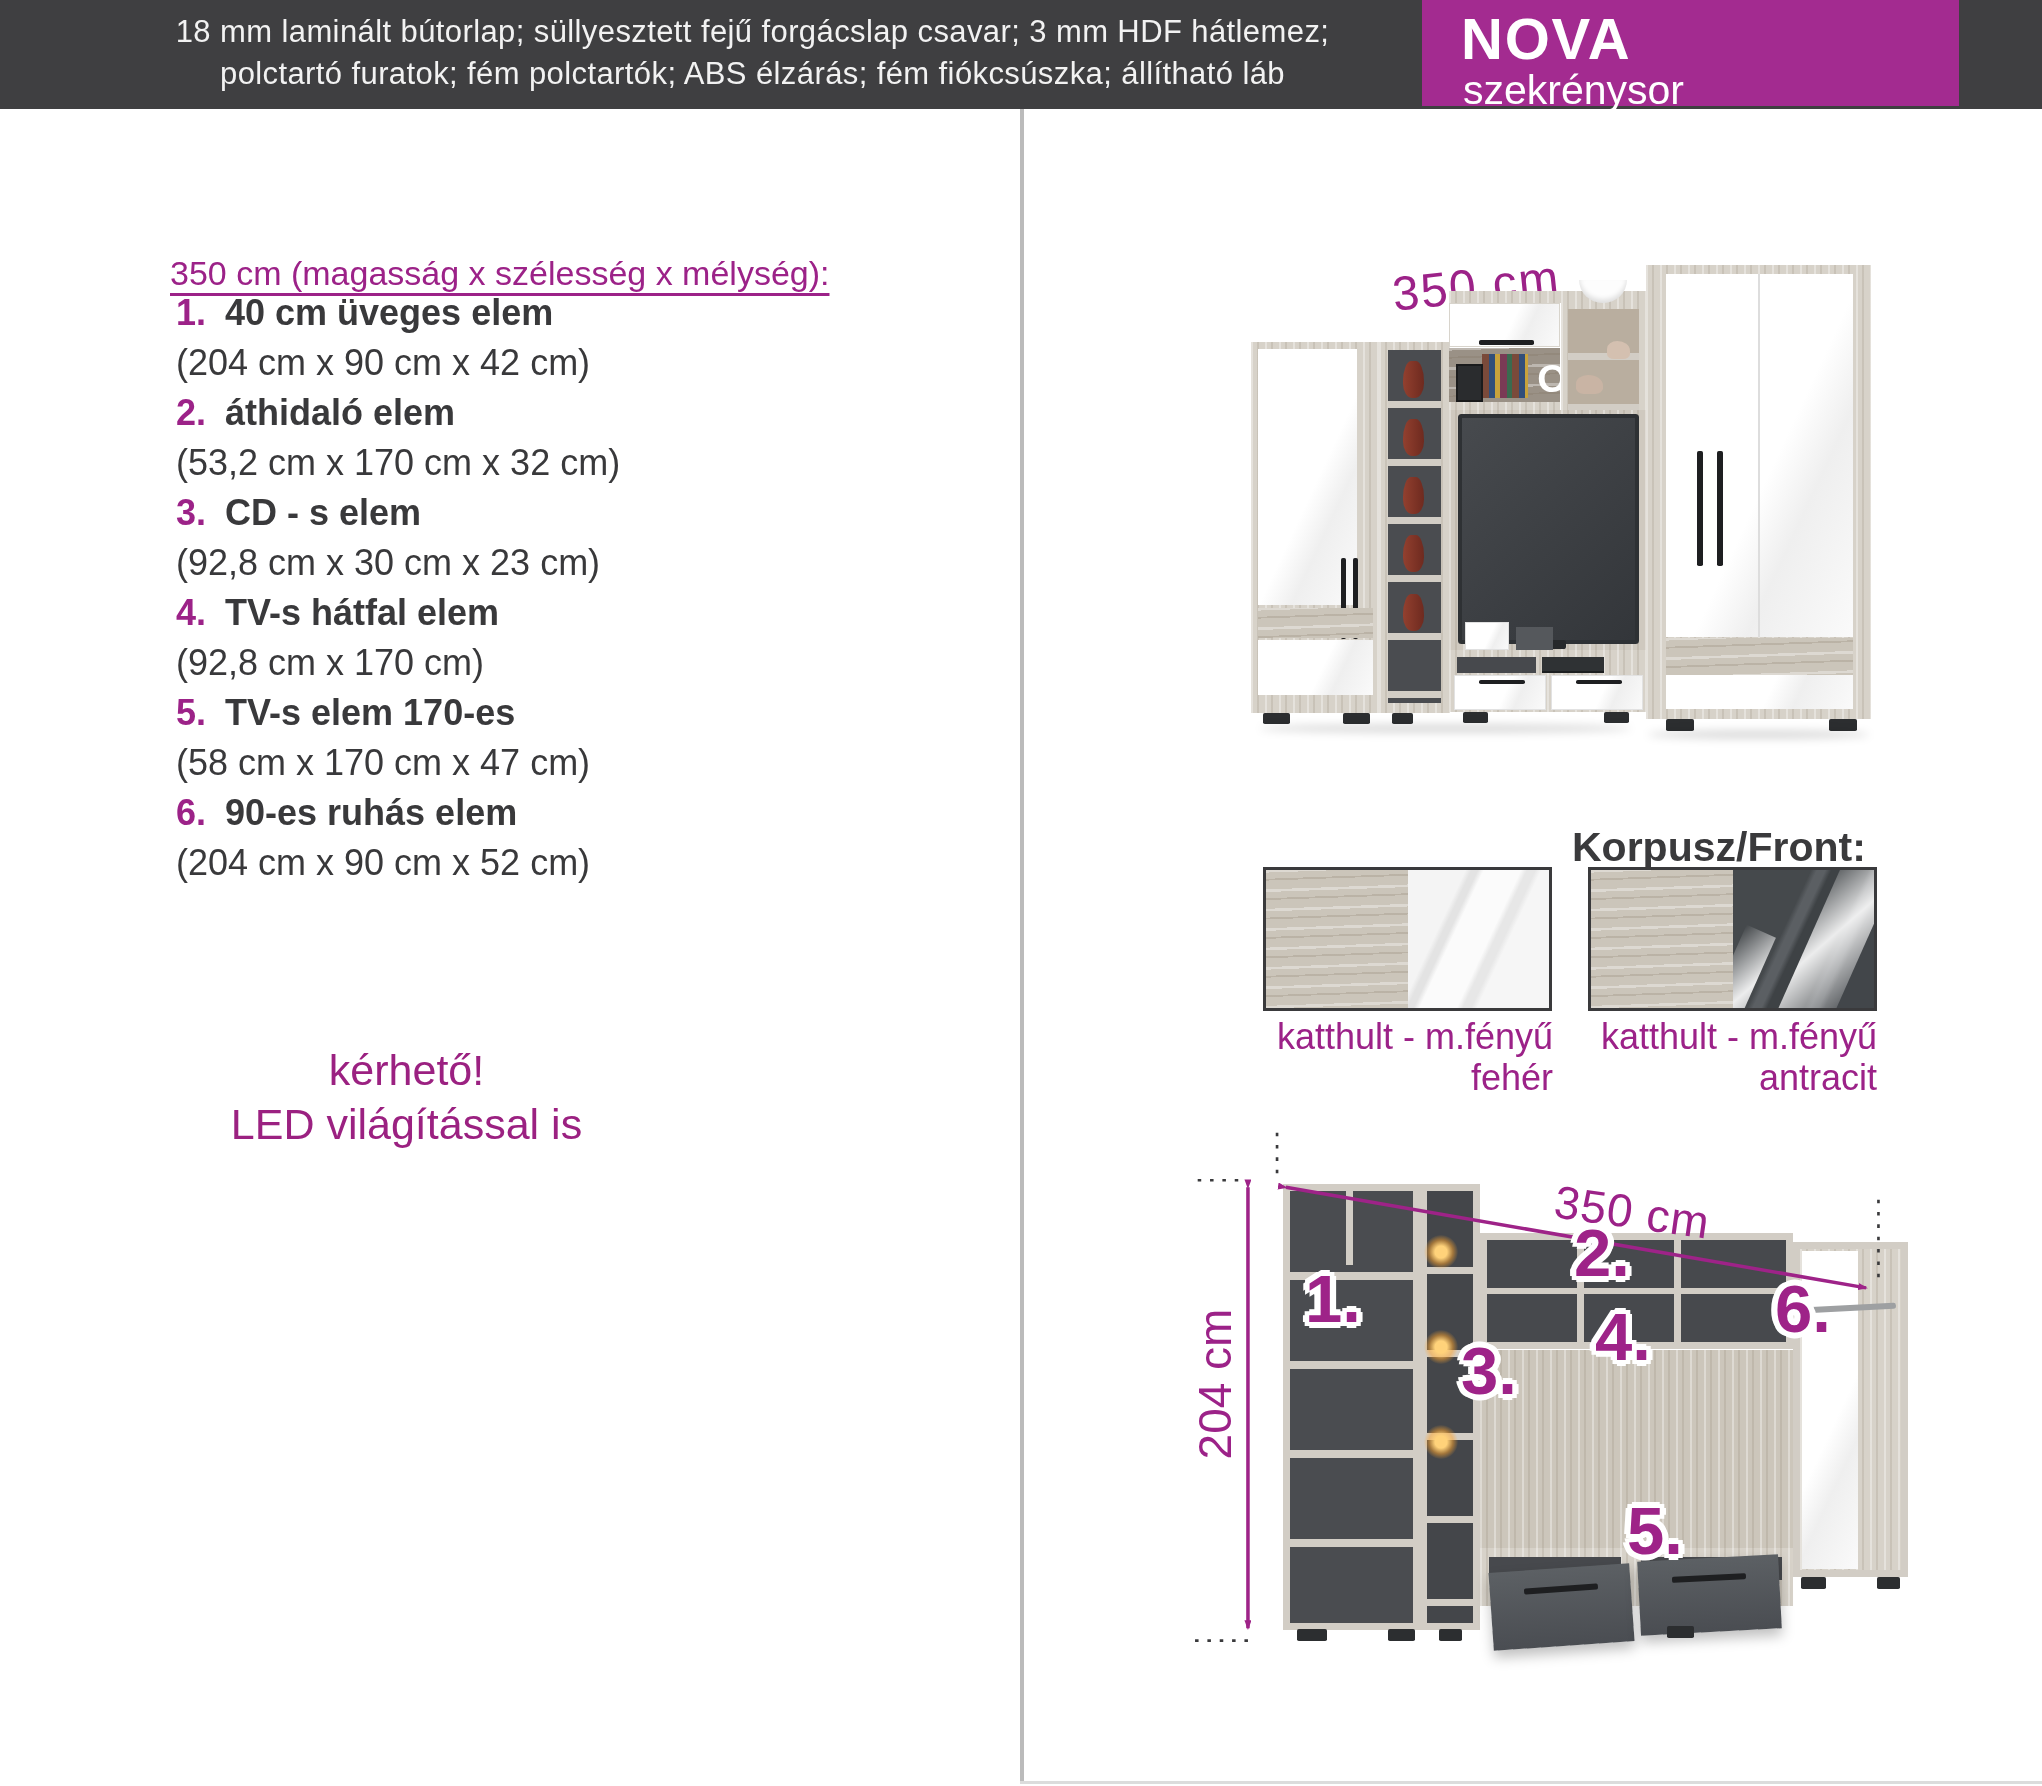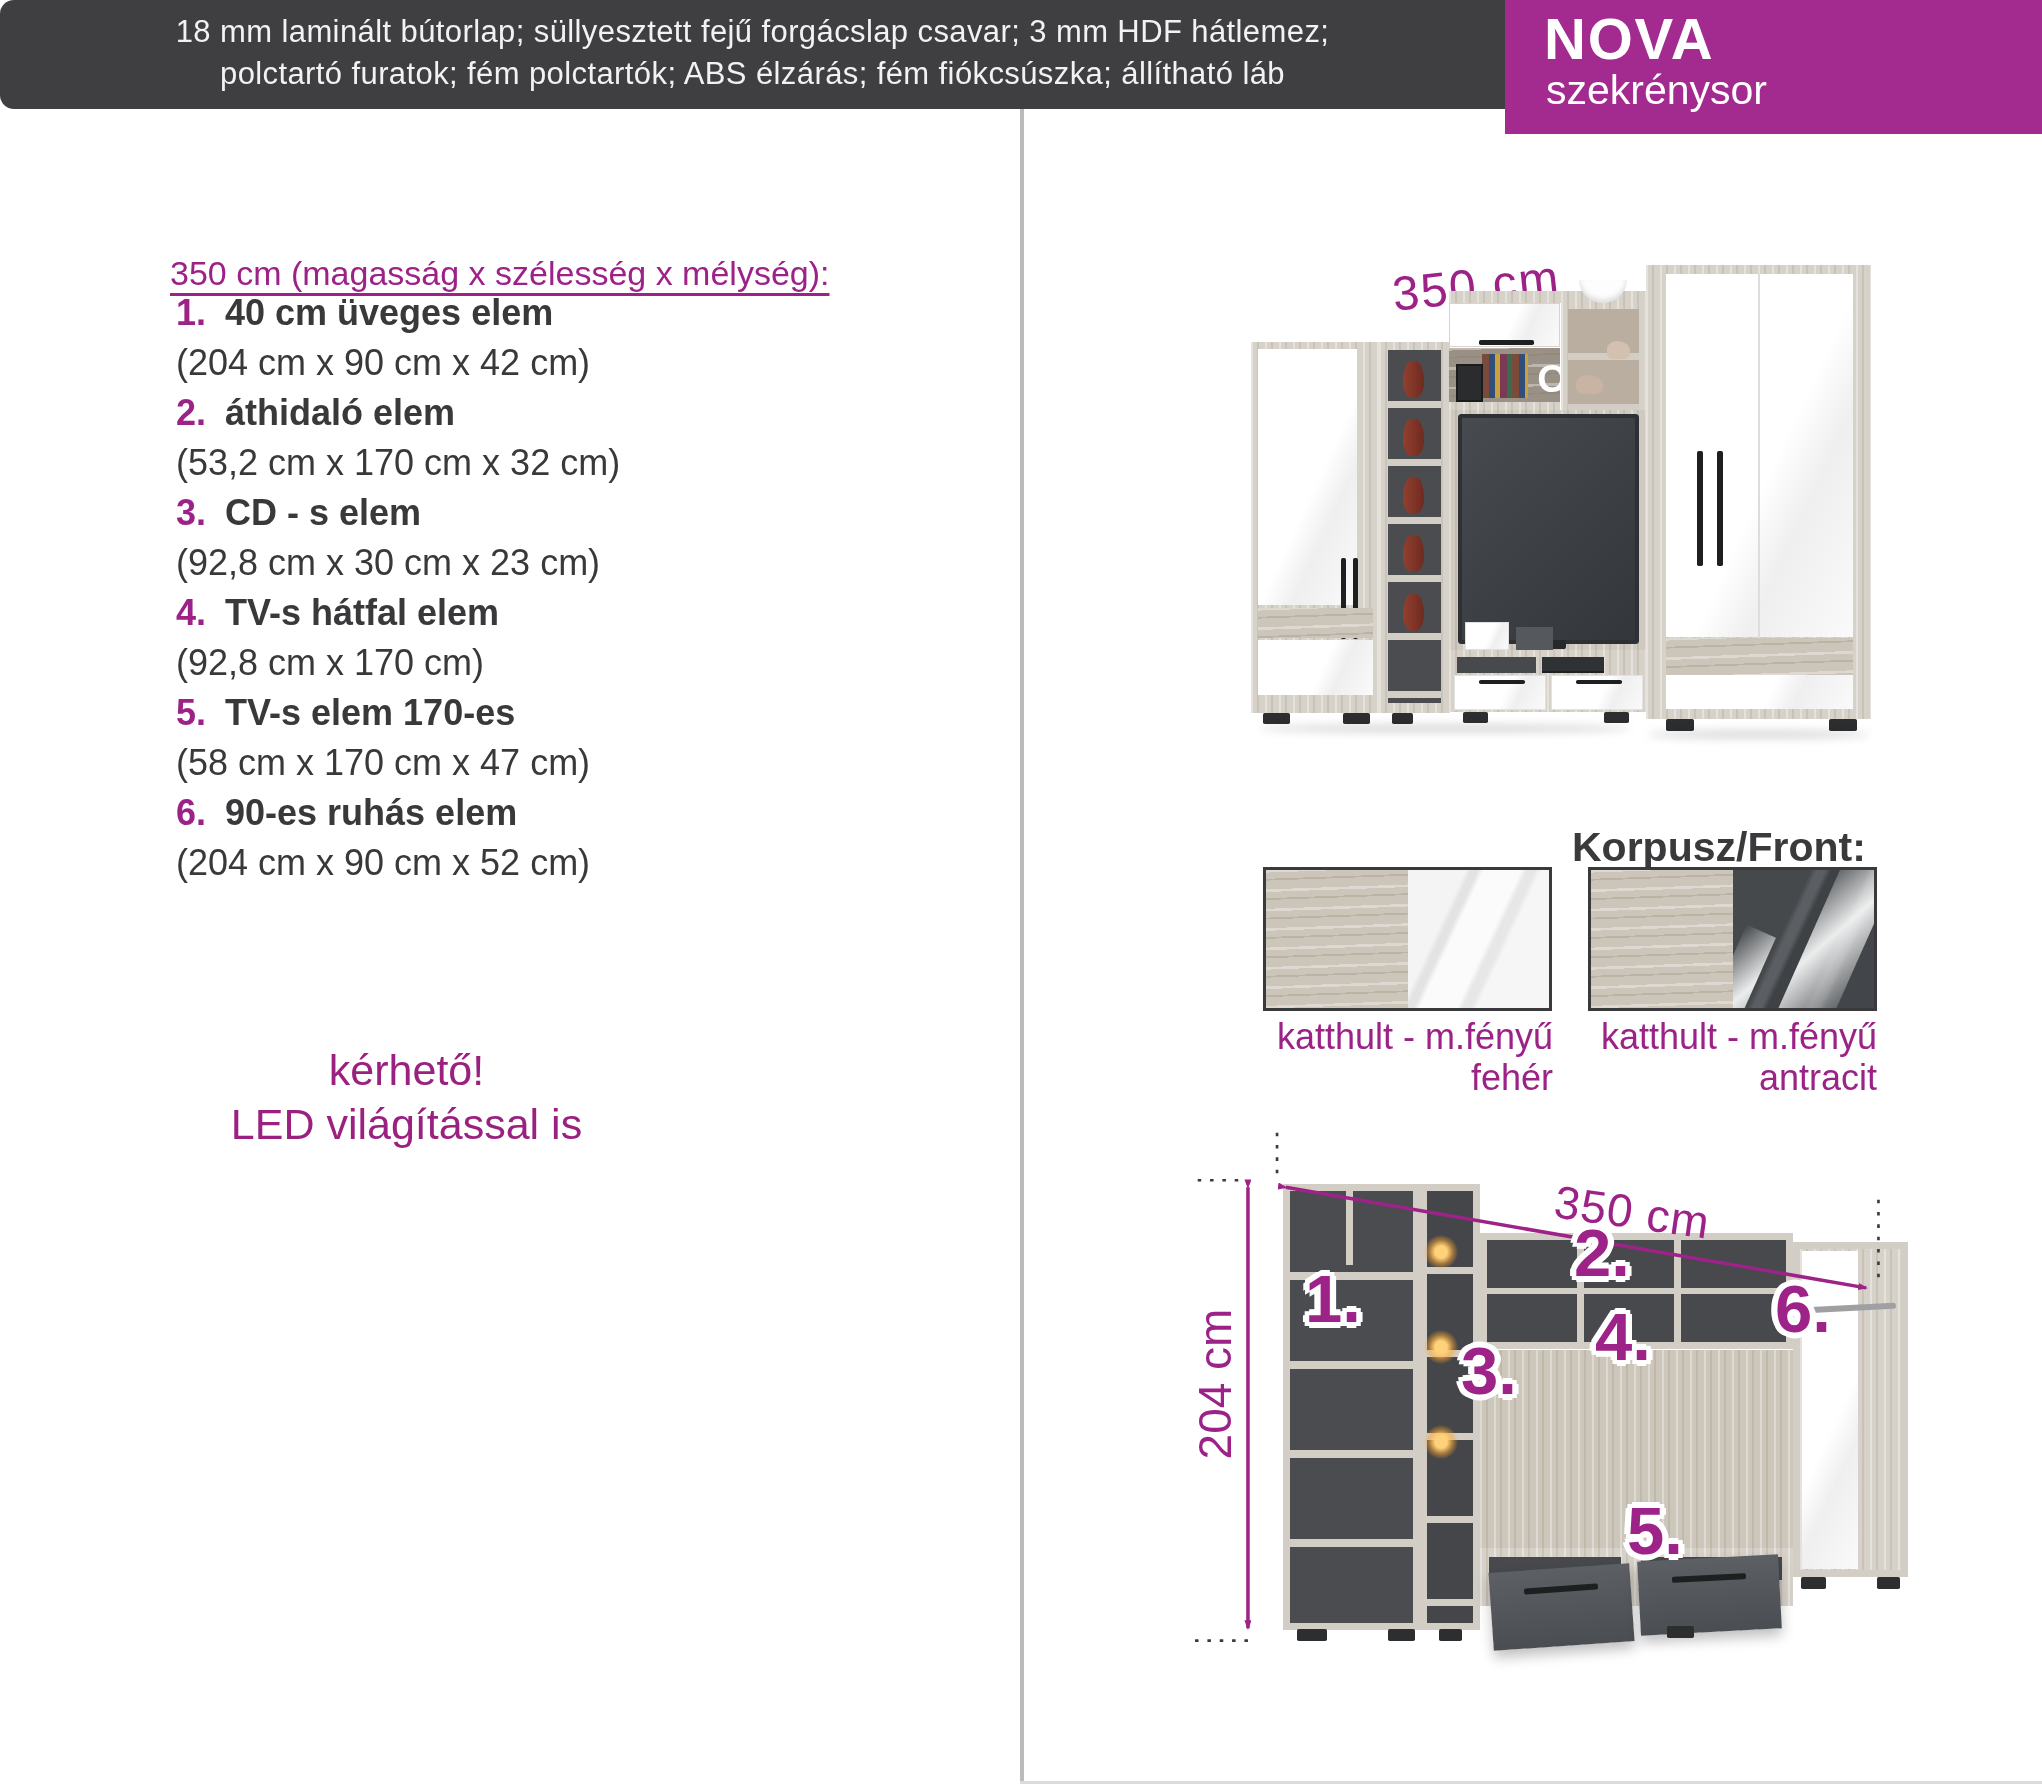--- a/index.html
+++ b/index.html
@@ -1,25 +1,25 @@
 <!DOCTYPE html>
 <html style="font-size:14px"><head>
 <meta charset="utf-8">
 <style>
   html,body{margin:0;padding:0;background:#fff;}
   .page{position:relative;width:2042px;height:1786px;background:#ffffff;overflow:hidden;
         font-family:"Liberation Sans", sans-serif;color:#3A3A3C;}
   .abs{position:absolute;}
 
   
-  .topbar{left:0;top:0;width:2042px;height:109px;background:#3F3F41;border-radius:14px;}
+  .topbar{left:0;top:0;width:2042px;height:109px;background:#3F3F41;}
   .bar-line{left:0;width:1505px;text-align:center;color:#F2F2F2;font-size:31px;letter-spacing:0.4px;}
   .bar-line1{top:14px;}
   .bar-line2{top:56px;}
-  .brandbox{left:1505px;top:0;width:537px;height:134px;background:#A32B90;}
+  .brandbox{left:1422px;top:0;width:537px;height:106px;background:#A32B90;}
   .brand{left:39px;top:5.3px;font-size:58px;font-weight:800;color:#fff;letter-spacing:1.8px;}
   .brand-sub{left:41px;top:67px;font-size:41px;color:#fff;}
 
   
   .divider{left:1020px;top:109px;width:4.4px;height:1674px;background:#BBBBBB;}
   .bottom-hairline{left:1020px;top:1781px;width:1022px;height:2.6px;background:#DCDCDC;}
 
   
   .heading{left:170px;top:254px;font-size:34px;font-weight:500;color:#9C2288;
            text-decoration:underline;text-decoration-thickness:2.6px;text-underline-offset:8px;}

